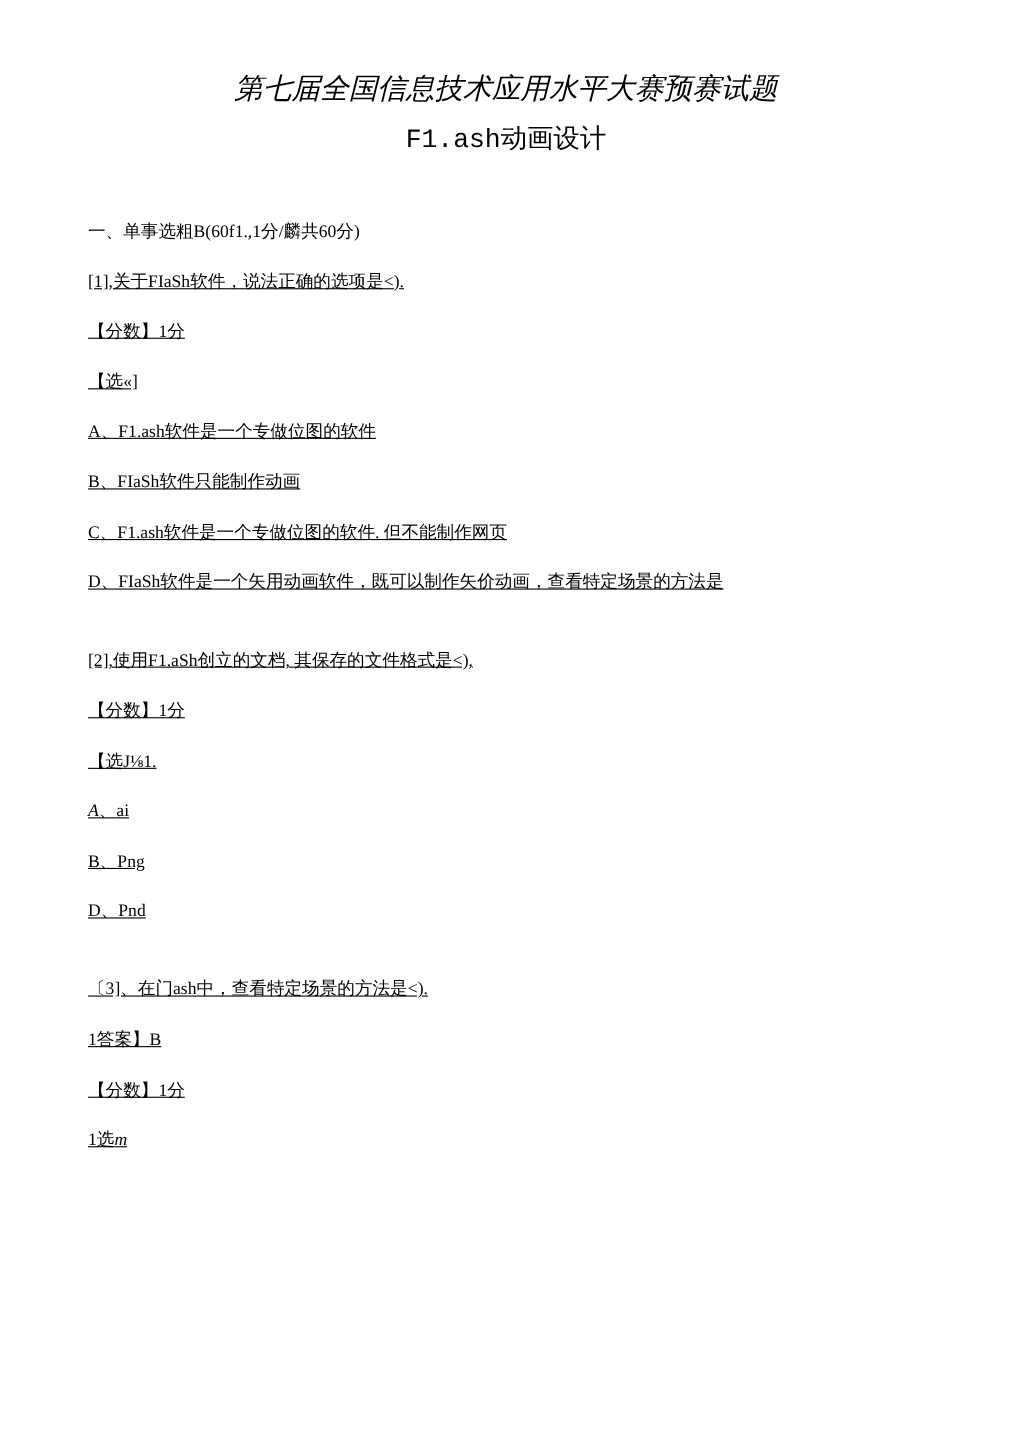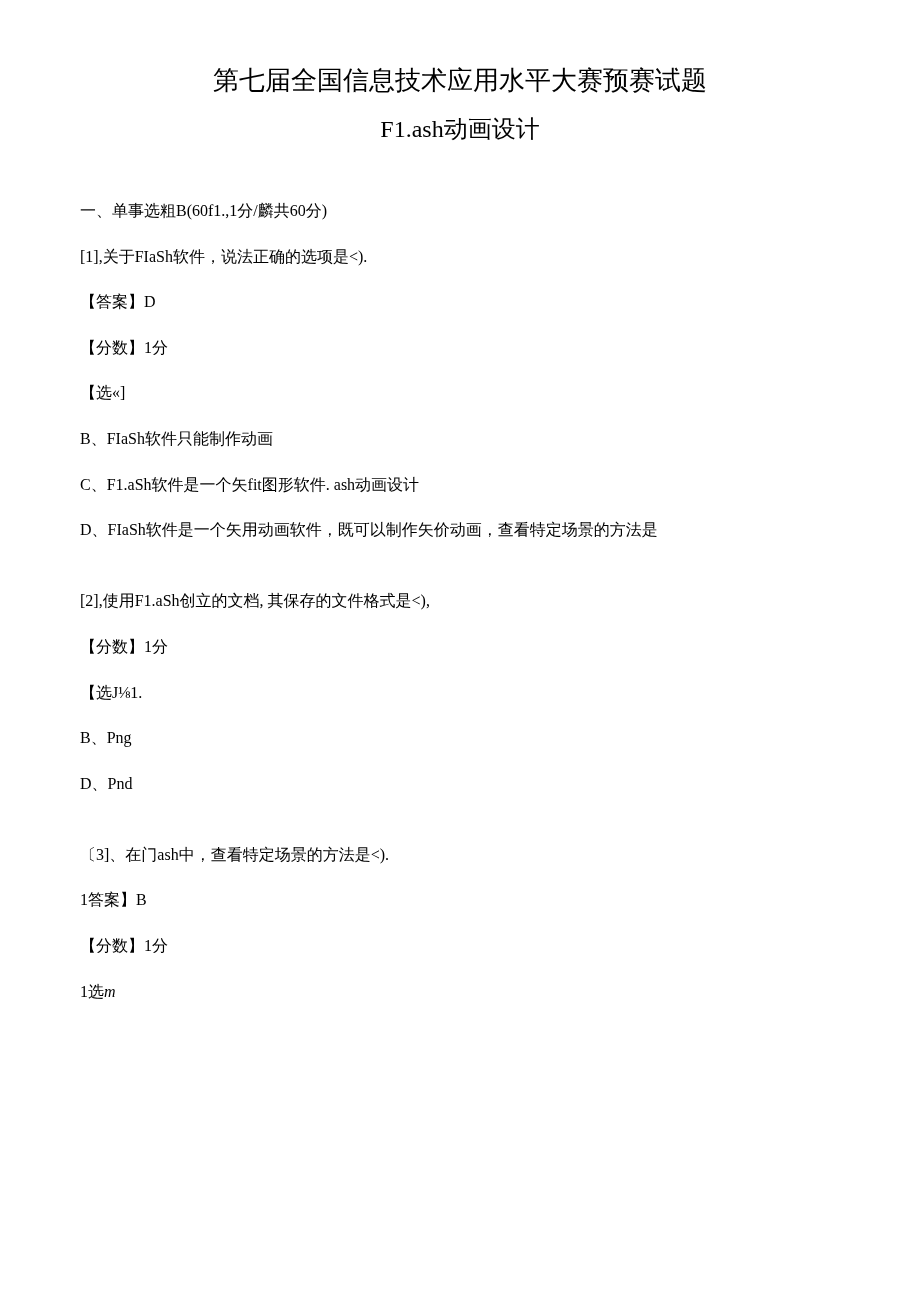--- a/index.html
+++ b/index.html
@@ -11,67 +11,70 @@
       color: #000;
       background: #fff;
       width: 920px;
       box-sizing: border-box;
     }
     .title {
       text-align: center;
       font-size: 26px;
       font-family: "SimSun", serif;
       margin-bottom: 8px;
+      font-style: italic;
     }
     .subtitle {
       text-align: center;
       font-size: 24px;
-      font-family: Liberation Serif, serif;
+      font-family: Liberation Mono, monospace;
       margin-bottom: 50px;
     }
     .section-header {
       margin-top: 12px;
       margin-bottom: 20px;
     }
     .line {
       margin-bottom: 20px;
     }
     .question-block {
       margin-bottom: 10px;
+      text-decoration: underline;
     }
     .italic {
       font-style: italic;
     }
   </style>
 </head>
 <body>
 
 
 
 <div class="title">第七届全国信息技术应用水平大赛预赛试题</div>
 <div class="subtitle">F1.ash动画设计</div>
 
 <div class="section-header line">一、单事选粗B(60f1.,1分/麟共60分)</div>
 
 <div class="question-block">
   <div class="line">[1],关于FIaSh软件，说法正确的选项是&lt;).</div>
-  <div class="line">【答案】D</div>
   <div class="line">【分数】1分</div>
   <div class="line">【选«]</div>
+  <div class="line">A、F1.ash软件是一个专做位图的软件</div>
   <div class="line">B、FIaSh软件只能制作动画</div>
-  <div class="line">C、F1.aSh软件是一个矢fit图形软件. ash动画设计</div>
+  <div class="line">C、F1.ash软件是一个专做位图的软件. 但不能制作网页</div>
   <div class="line">D、FIaSh软件是一个矢用动画软件，既可以制作矢价动画，查看特定场景的方法是</div>
 </div>
 
 <br>
 
 <div class="question-block">
   <div class="line">[2],使用F1.aSh创立的文档, 其保存的文件格式是&lt;),</div>
   <div class="line">【分数】1分</div>
   <div class="line">【选J⅛1.</div>
+  <div class="line"><span class="italic">A</span><span>、ai</span></div>
   <div class="line">B、Png</div>
   <div class="line">D、Pnd</div>
 </div>
 
 <br>
 
 <div class="question-block">
   <div class="line">〔3]、在门ash中，查看特定场景的方法是&lt;).</div>
   <div class="line">1答案】B</div>
   <div class="line">【分数】1分</div>

